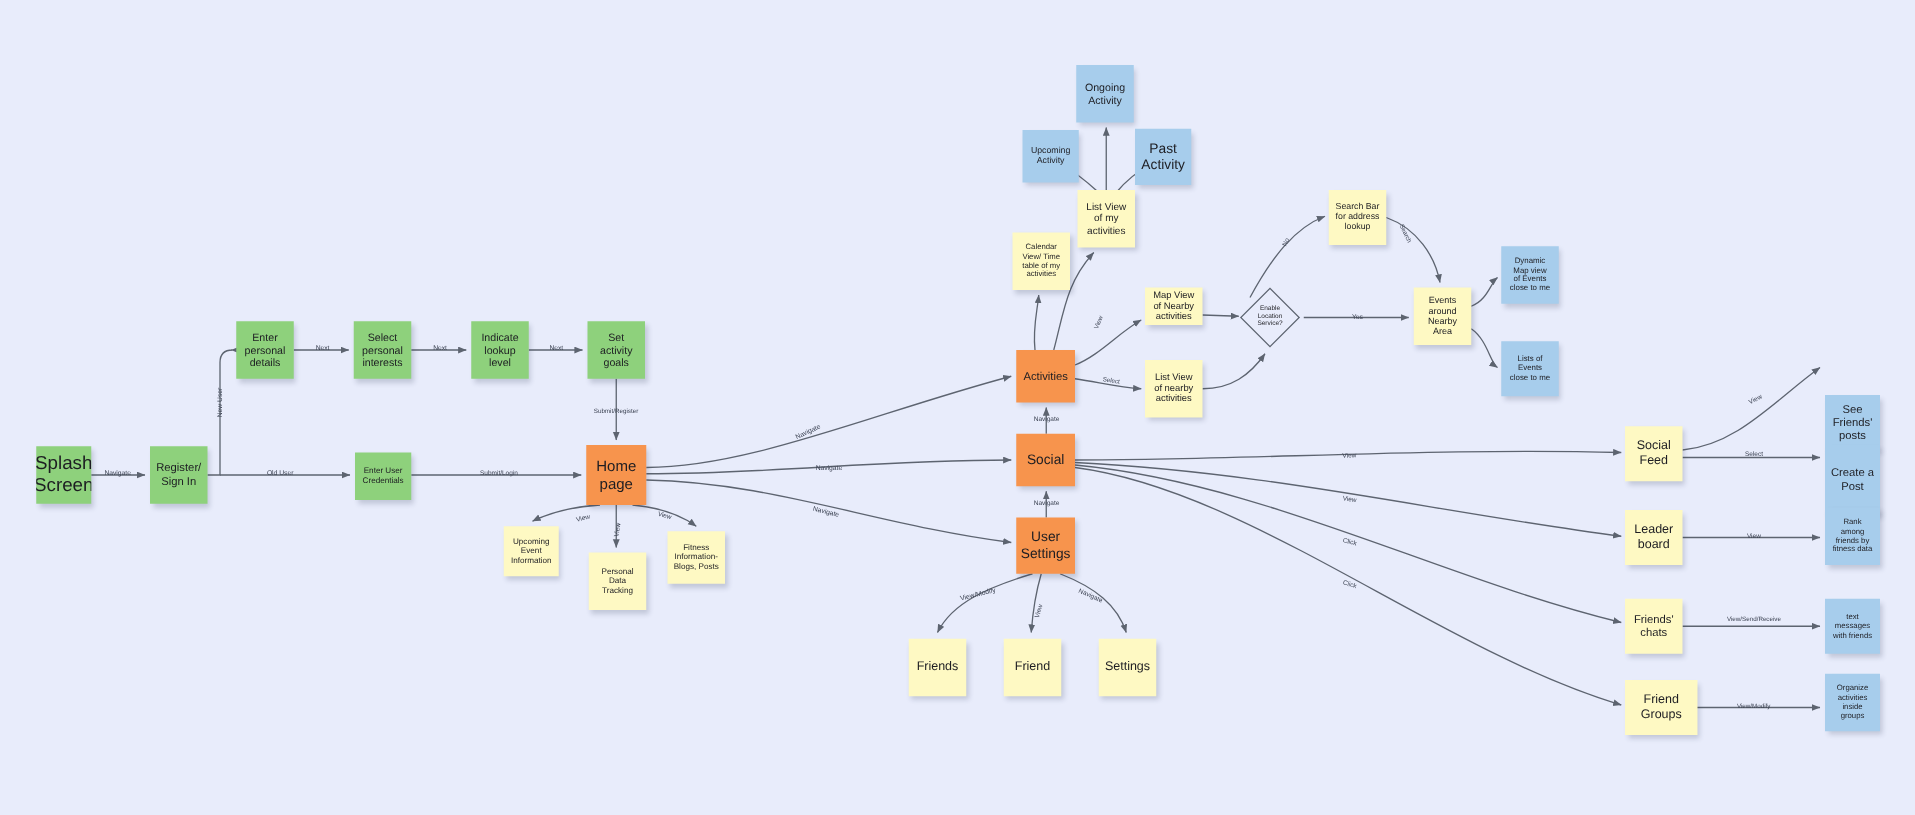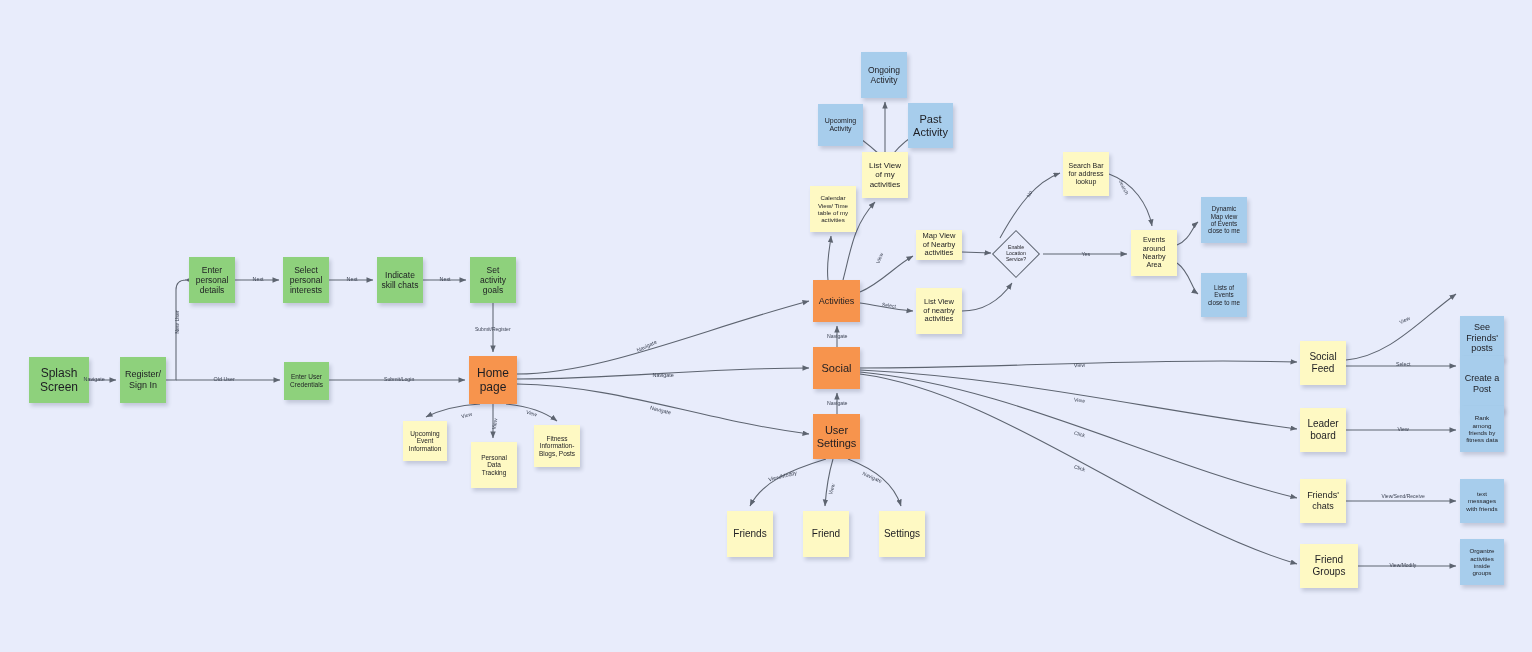--- a/index.html
+++ b/index.html
@@ -138,32 +138,32 @@
 
       <path d="M1346,360 C1390,356 1420,320 1456,294"></path>
       <path d="M1346,366 L1456,366"></path>
       <path d="M1346,430 L1456,430"></path>
       <path d="M1346,501 L1456,501"></path>
       <path d="M1346,566 L1456,566"></path>
     </g>
   </svg>
 
   <div id="node-layer">
-      <div class="node n-green" style="left: 29px; top: 357px; width: 60px; height: 46px; font-size: 12px;">Splash
+      <div class="node n-green" style="left: 29px; top: 357px; width: 44px; height: 46px; font-size: 15px;">Splash
 Screen</div>
       <div class="node n-green" style="left: 120px; top: 357px; width: 46px; height: 46px; font-size: 9px;">Register/
 Sign In</div>
       <div class="node n-green" style="left: 189px; top: 257px; width: 46px; height: 46px; font-size: 8.5px;">Enter
 personal
 details</div>
       <div class="node n-green" style="left: 283px; top: 257px; width: 46px; height: 46px; font-size: 8.5px;">Select
 personal
 interests</div>
       <div class="node n-green" style="left: 377px; top: 257px; width: 46px; height: 46px; font-size: 8.5px;">Indicate
-skill chats</div>
+lookup level</div>
       <div class="node n-green" style="left: 470px; top: 257px; width: 46px; height: 46px; font-size: 8.5px;">Set
 activity
 goals</div>
       <div class="node n-green" style="left: 284px; top: 362px; width: 45px; height: 38px; font-size: 6.5px;">Enter User
 Credentials</div>
       <div class="node n-orange" style="left: 469px; top: 356px; width: 48px; height: 48px; font-size: 12px;">Home
 page</div>
       <div class="node n-yellow" style="left: 403px; top: 421px; width: 44px; height: 40px; font-size: 6.5px;">Upcoming
 Event
 Information</div>

